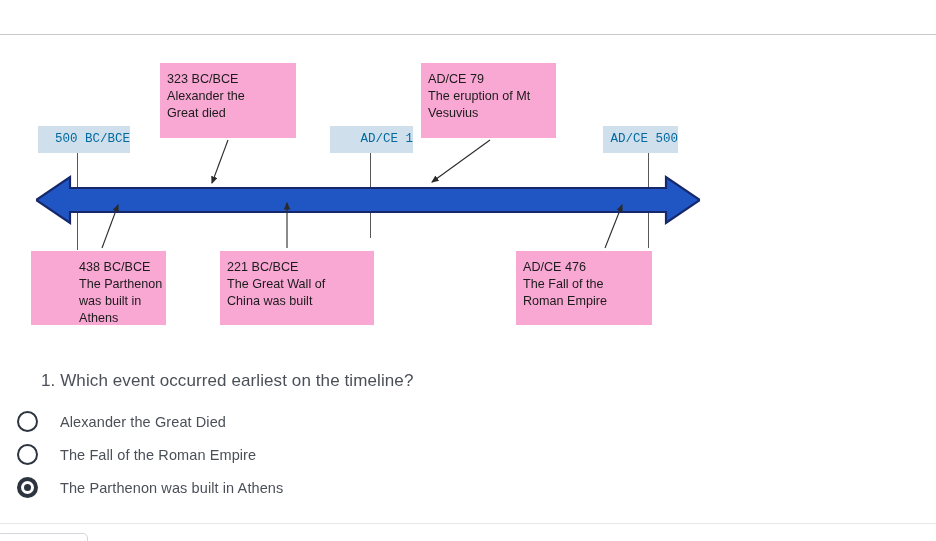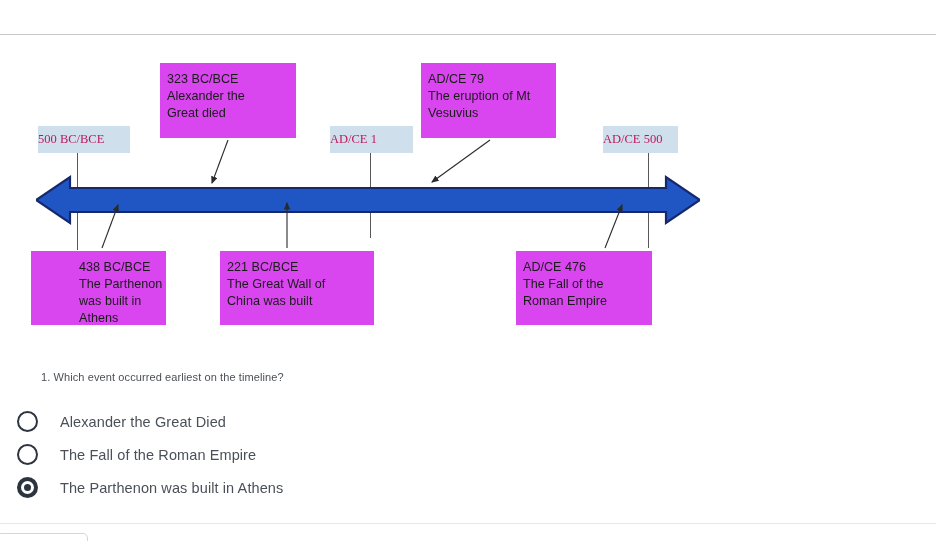--- a/index.html
+++ b/index.html
@@ -61,57 +61,57 @@
     top: 139px;
     width: 664px;
     height: 52px;
   }
   .arrow-bar svg { display: block; }
 
   
   .date-chip {
     position: absolute;
     background: #cfdfec;
-    color: #be185d;
+    color: #0369a1;
     font-size: 12.5px;
     line-height: 27px;
-    text-align: left;
+    text-align: right;
     white-space: nowrap;
-    font-family: Liberation Serif, serif;
+    font-family: Liberation Mono, monospace;
   }
 
   
   .tick-line {
     position: absolute;
     width: 1px;
     background: #58585a;
   }
 
   
   .event-box {
     position: absolute;
-    background: #d946ef;
+    background: #f9a8d4;
     color: #1b1b1b;
     font-size: 12.6px;
     line-height: 17px;
     padding: 8px 0 0 7px;
     box-sizing: border-box;
     white-space: pre-line;
     font-family: "Liberation Sans", sans-serif;
   }
 
   
   .leader { position: absolute; overflow: visible; }
 
   
   .question {
     position: absolute;
     left: 41px;
     top: 371px;
-    font-size: 11px;
+    font-size: 17px;
     color: #4b5058;
     letter-spacing: .1px;
   }
   .options {
     position: absolute;
     left: 0;
     top: 405px;
     width: 936px;
   }
   .option-row {

